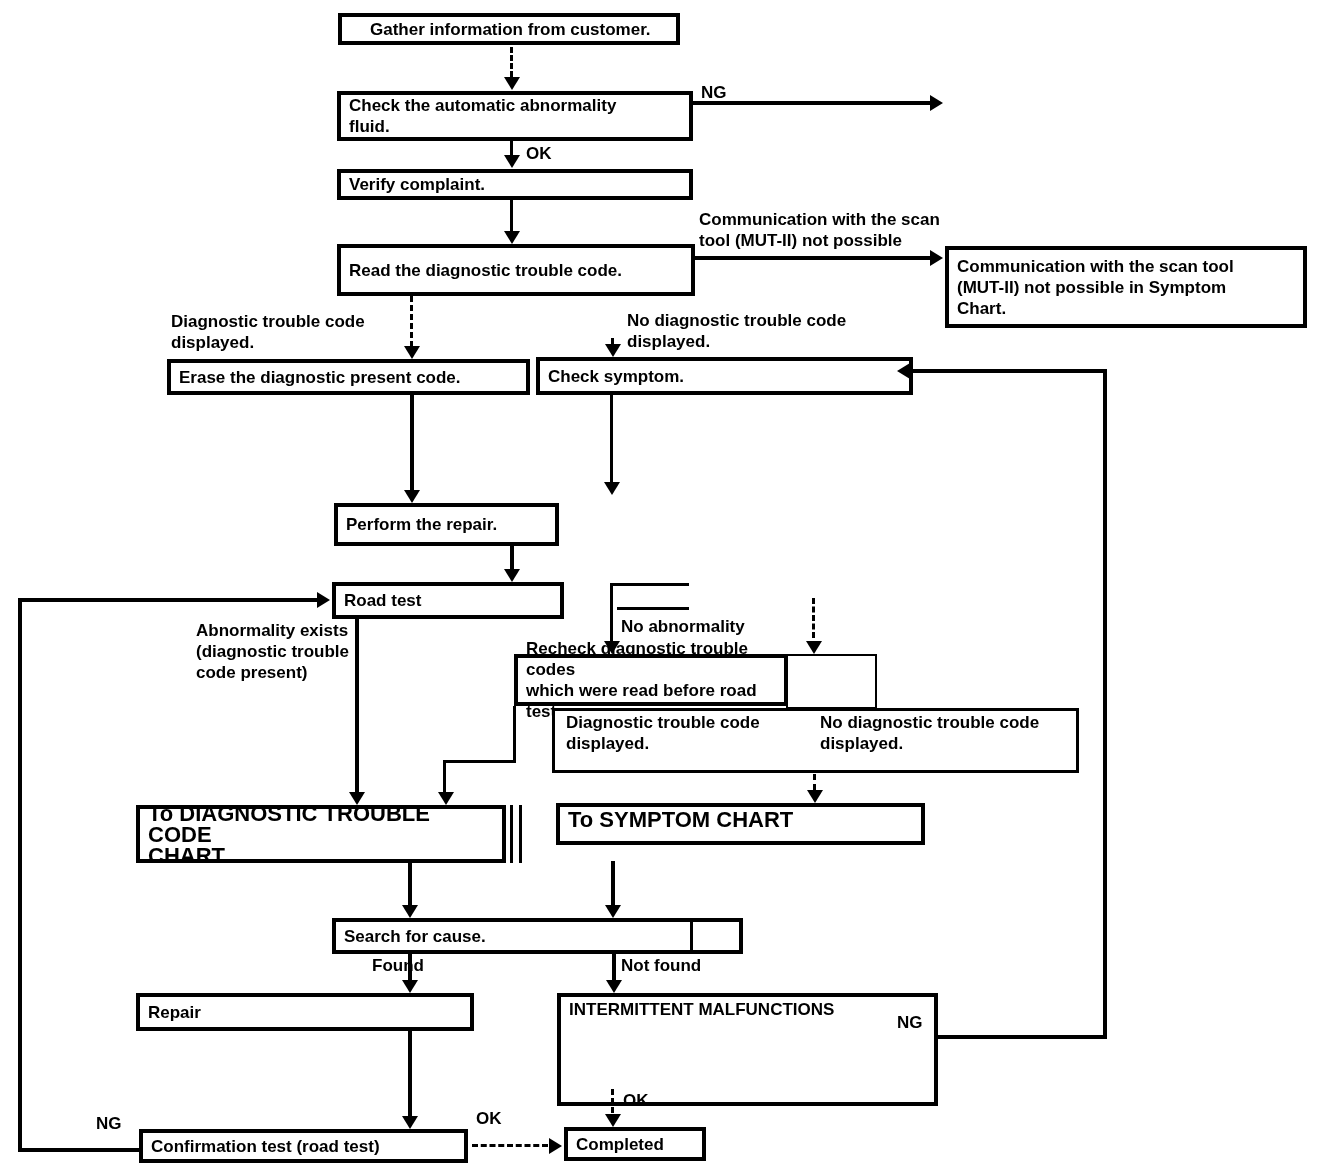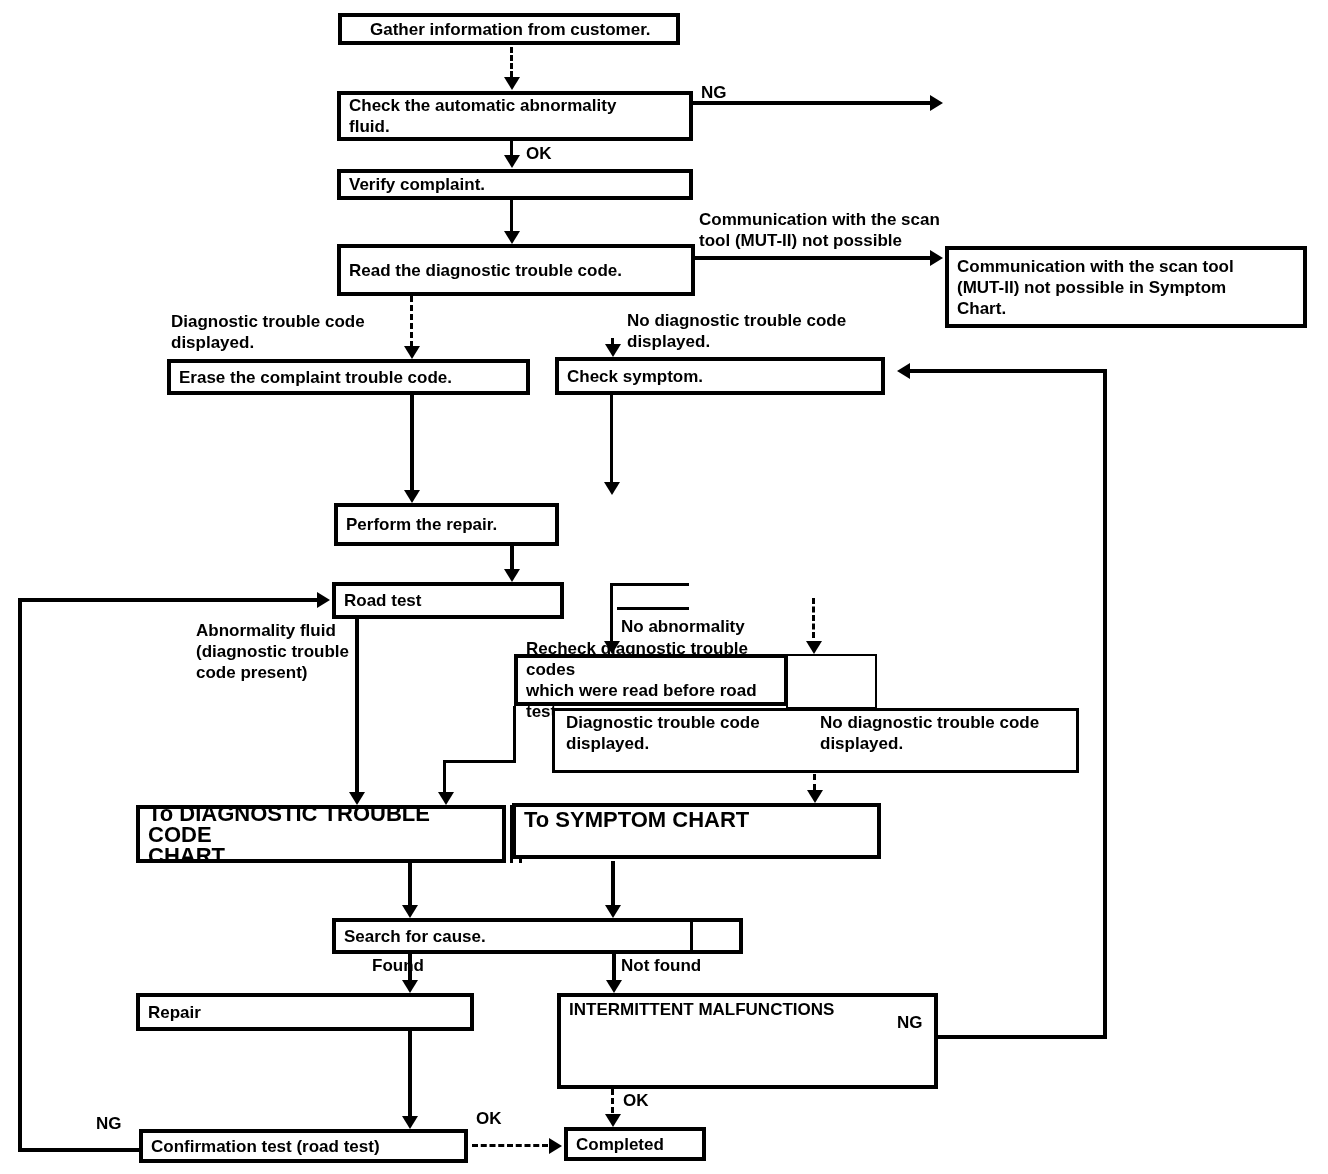--- a/index.html
+++ b/index.html
@@ -37,54 +37,54 @@
 <div id="canvas">
 
   <div class="box" style="left:338px;top:13px;width:342px;height:32px;padding-left:28px;">Gather information from customer.</div>
   <div class="box" style="left:337px;top:91px;width:356px;height:50px;">Check the automatic abnormality
 fluid.</div>
   <div class="box" style="left:337px;top:169px;width:356px;height:31px;">Verify complaint.</div>
   <div class="box" style="left:337px;top:244px;width:358px;height:52px;">Read the diagnostic trouble code.</div>
   <div class="box" style="left:945px;top:246px;width:362px;height:82px;">Communication with the scan tool
 (MUT-II) not possible in Symptom
 Chart.</div>
-  <div class="box" style="left:167px;top:359px;width:363px;height:36px;">Erase the complaint trouble code.</div>
-  <div class="box" style="left:536px;top:357px;width:330px;height:38px;margin-left:19px;">Check symptom.</div>
+  <div class="box" style="left:167px;top:359px;width:363px;height:36px;">Erase the diagnostic present code.</div>
+  <div class="box" style="left:536px;top:357px;width:377px;height:38px;">Check symptom.</div>
   <div class="box" style="left:334px;top:503px;width:225px;height:43px;">Perform the repair.</div>
   <div class="box" style="left:332px;top:582px;width:232px;height:37px;">Road test</div>
   <div class="box" style="left:514px;top:654px;width:274px;height:52px;">Recheck diagnostic trouble codes
 which were read before road test.</div>
   <div class="box b2" style="left:786px;top:654px;width:91px;height:55px;"></div>
   <div class="box b3" style="left:552px;top:708px;width:527px;height:65px;"></div>
   <div class="lbl" style="left:566px;top:712px;width:220px;">Diagnostic trouble code
 displayed.</div>
   <div class="lbl" style="left:820px;top:712px;width:255px;">No diagnostic trouble code
 displayed.</div>
   <div class="box big" style="left:136px;top:805px;width:370px;height:58px;">To DIAGNOSTIC TROUBLE CODE
 CHART</div>
   <div class="ln" style="left:510px;top:805px;width:3px;height:58px;"></div>
   <div class="ln" style="left:519px;top:805px;width:3px;height:58px;"></div>
-  <div class="box big" style="left:512px;top:803px;width:369px;height:56px;align-content:start;">To SYMPTOM CHART</div>
+  <div class="box big" style="left:556px;top:803px;width:369px;height:42px;align-content:start;">To SYMPTOM CHART</div>
   <div class="box" style="left:332px;top:918px;width:411px;height:36px;text-align:center;">Search for cause.</div>
   <div class="ln" style="left:690px;top:920px;width:3px;height:32px;"></div>
   <div class="box" style="left:136px;top:993px;width:338px;height:38px;">Repair</div>
-  <div class="box top-align" style="left:557px;top:993px;width:381px;height:96px;">INTERMITTENT MALFUNCTIONS</div>
+  <div class="box top-align" style="left:557px;top:993px;width:381px;height:113px;">INTERMITTENT MALFUNCTIONS</div>
   <div class="lbl" style="left:897px;top:1012px;">NG</div>
   <div class="box" style="left:139px;top:1129px;width:329px;height:34px;">Confirmation test (road test)</div>
   <div class="box" style="left:564px;top:1127px;width:142px;height:34px;">Completed</div>
 
   <div class="lbl" style="left:701px;top:82px;">NG</div>
   <div class="lbl" style="left:526px;top:143px;">OK</div>
   <div class="lbl" style="left:699px;top:209px;width:275px;">Communication with the scan
 tool (MUT-II) not possible</div>
   <div class="lbl" style="left:171px;top:311px;width:230px;">Diagnostic trouble code
 displayed.</div>
   <div class="lbl" style="left:627px;top:310px;width:260px;">No diagnostic trouble code
 displayed.</div>
-  <div class="lbl" style="left:196px;top:620px;width:185px;">Abnormality fluid
+  <div class="lbl" style="left:196px;top:620px;width:185px;">Abnormality exists
 (diagnostic trouble
 code present)</div>
   <div class="lbl" style="left:621px;top:616px;">No abnormality</div>
   <div class="lbl" style="left:372px;top:955px;">Found</div>
   <div class="lbl" style="left:621px;top:955px;">Not found</div>
   <div class="lbl" style="left:623px;top:1090px;">OK</div>
   <div class="lbl" style="left:96px;top:1113px;">NG</div>
   <div class="lbl" style="left:476px;top:1108px;">OK</div>
 
   <div class="dashv" style="left:510px;top:47px;height:30px;"></div>

